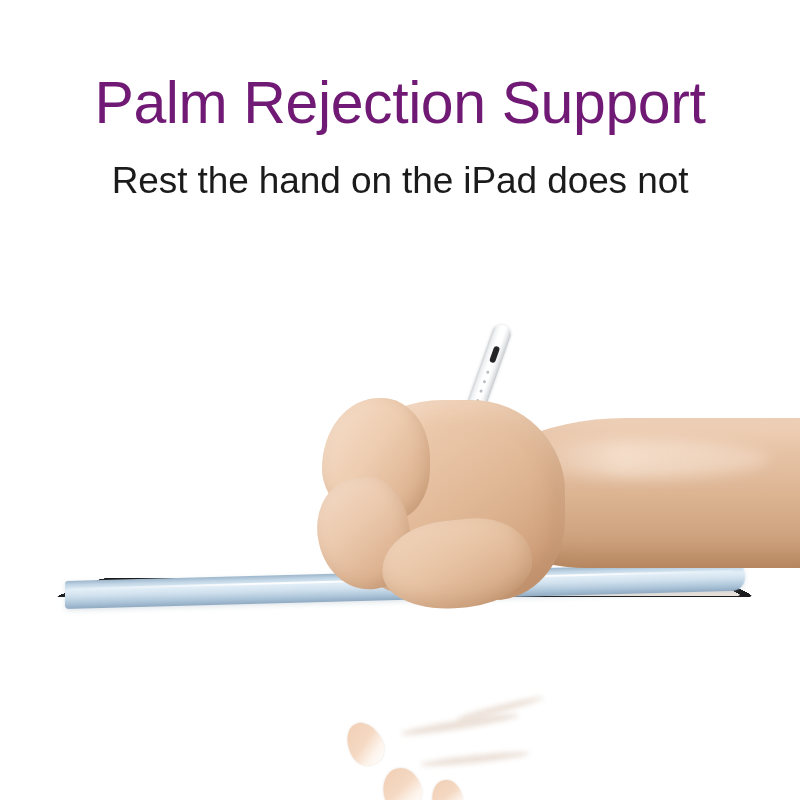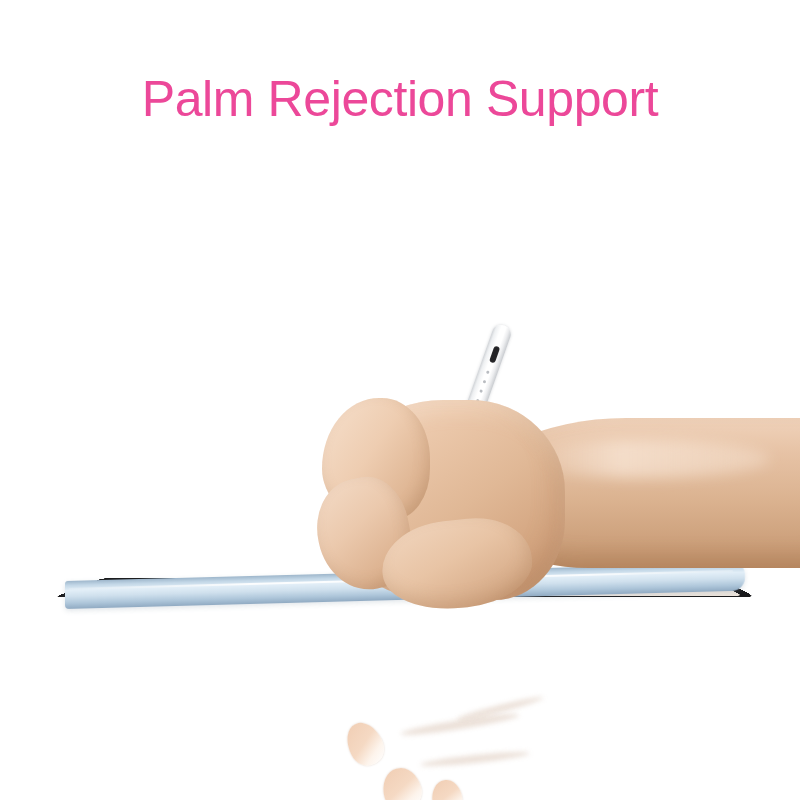--- a/index.html
+++ b/index.html
@@ -25,24 +25,24 @@
   .text-block {
     position: absolute;
     top: 0; left: 0;
     width: 800px;
     text-align: center;
     padding-top: 74px;
   }
 
   .headline {
     font-family: "Liberation Sans", "DejaVu Sans", sans-serif;
-    font-size: 50px;
+    font-size: 59px;
     font-weight: 500;
     letter-spacing: -0.4px;
-    color: #ec4899;
+    color: #701a75;
     line-height: 1.0;
     white-space: nowrap;
   }
 
   .subtitle {
     margin-top: 23px;
     font-family: "Liberation Sans", "DejaVu Sans", sans-serif;
     font-size: 37px;
     font-weight: 300;
     color: #1b1b1b;
@@ -322,20 +322,21 @@
   }
 </style>
 </head>
 <body>
 
 <div id="page">
 
   <div class="text-block">
     <div class="headline">Palm Rejection Support</div>
     <div class="subtitle">
+      <span class="sline">Rest the hand on the iPad does not</span>
     </div>
   </div>
 
   <div class="photo">
 
     <div class="ipad">
 
       <div class="ipad-face">
         <div class="ipad-screen">
           <div class="art">

